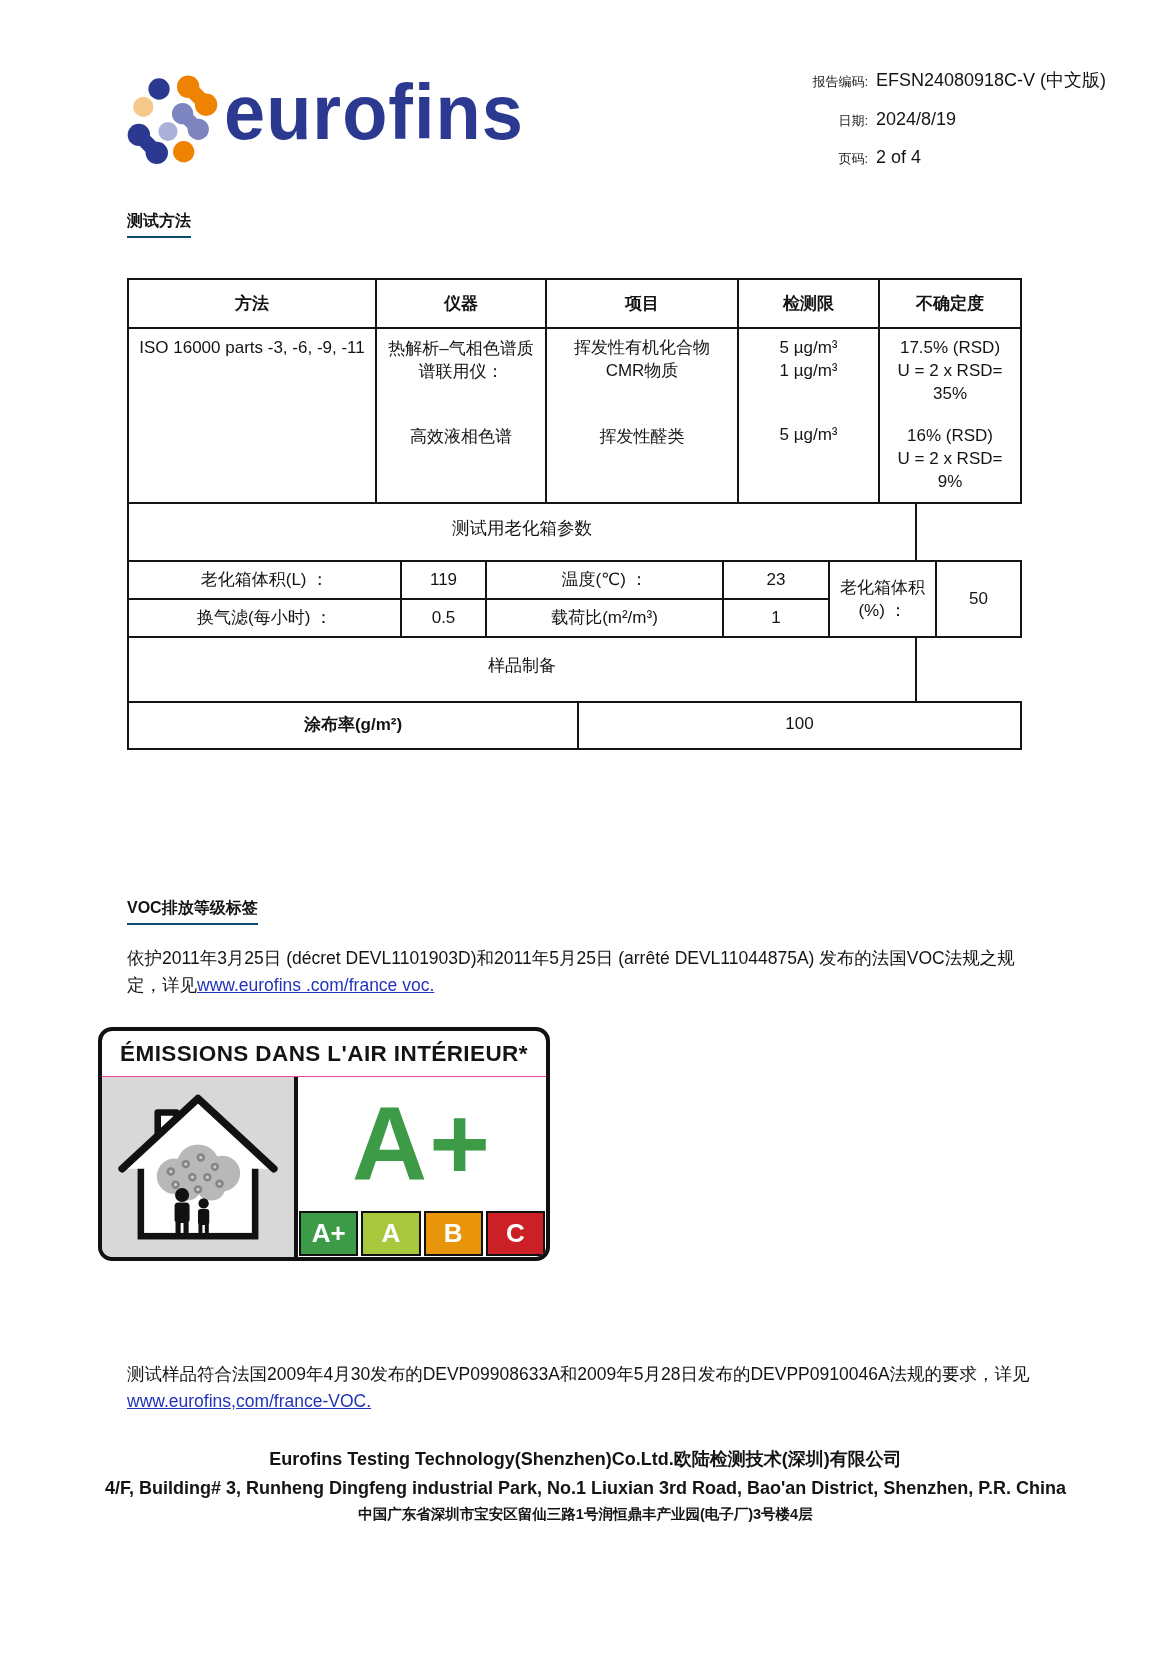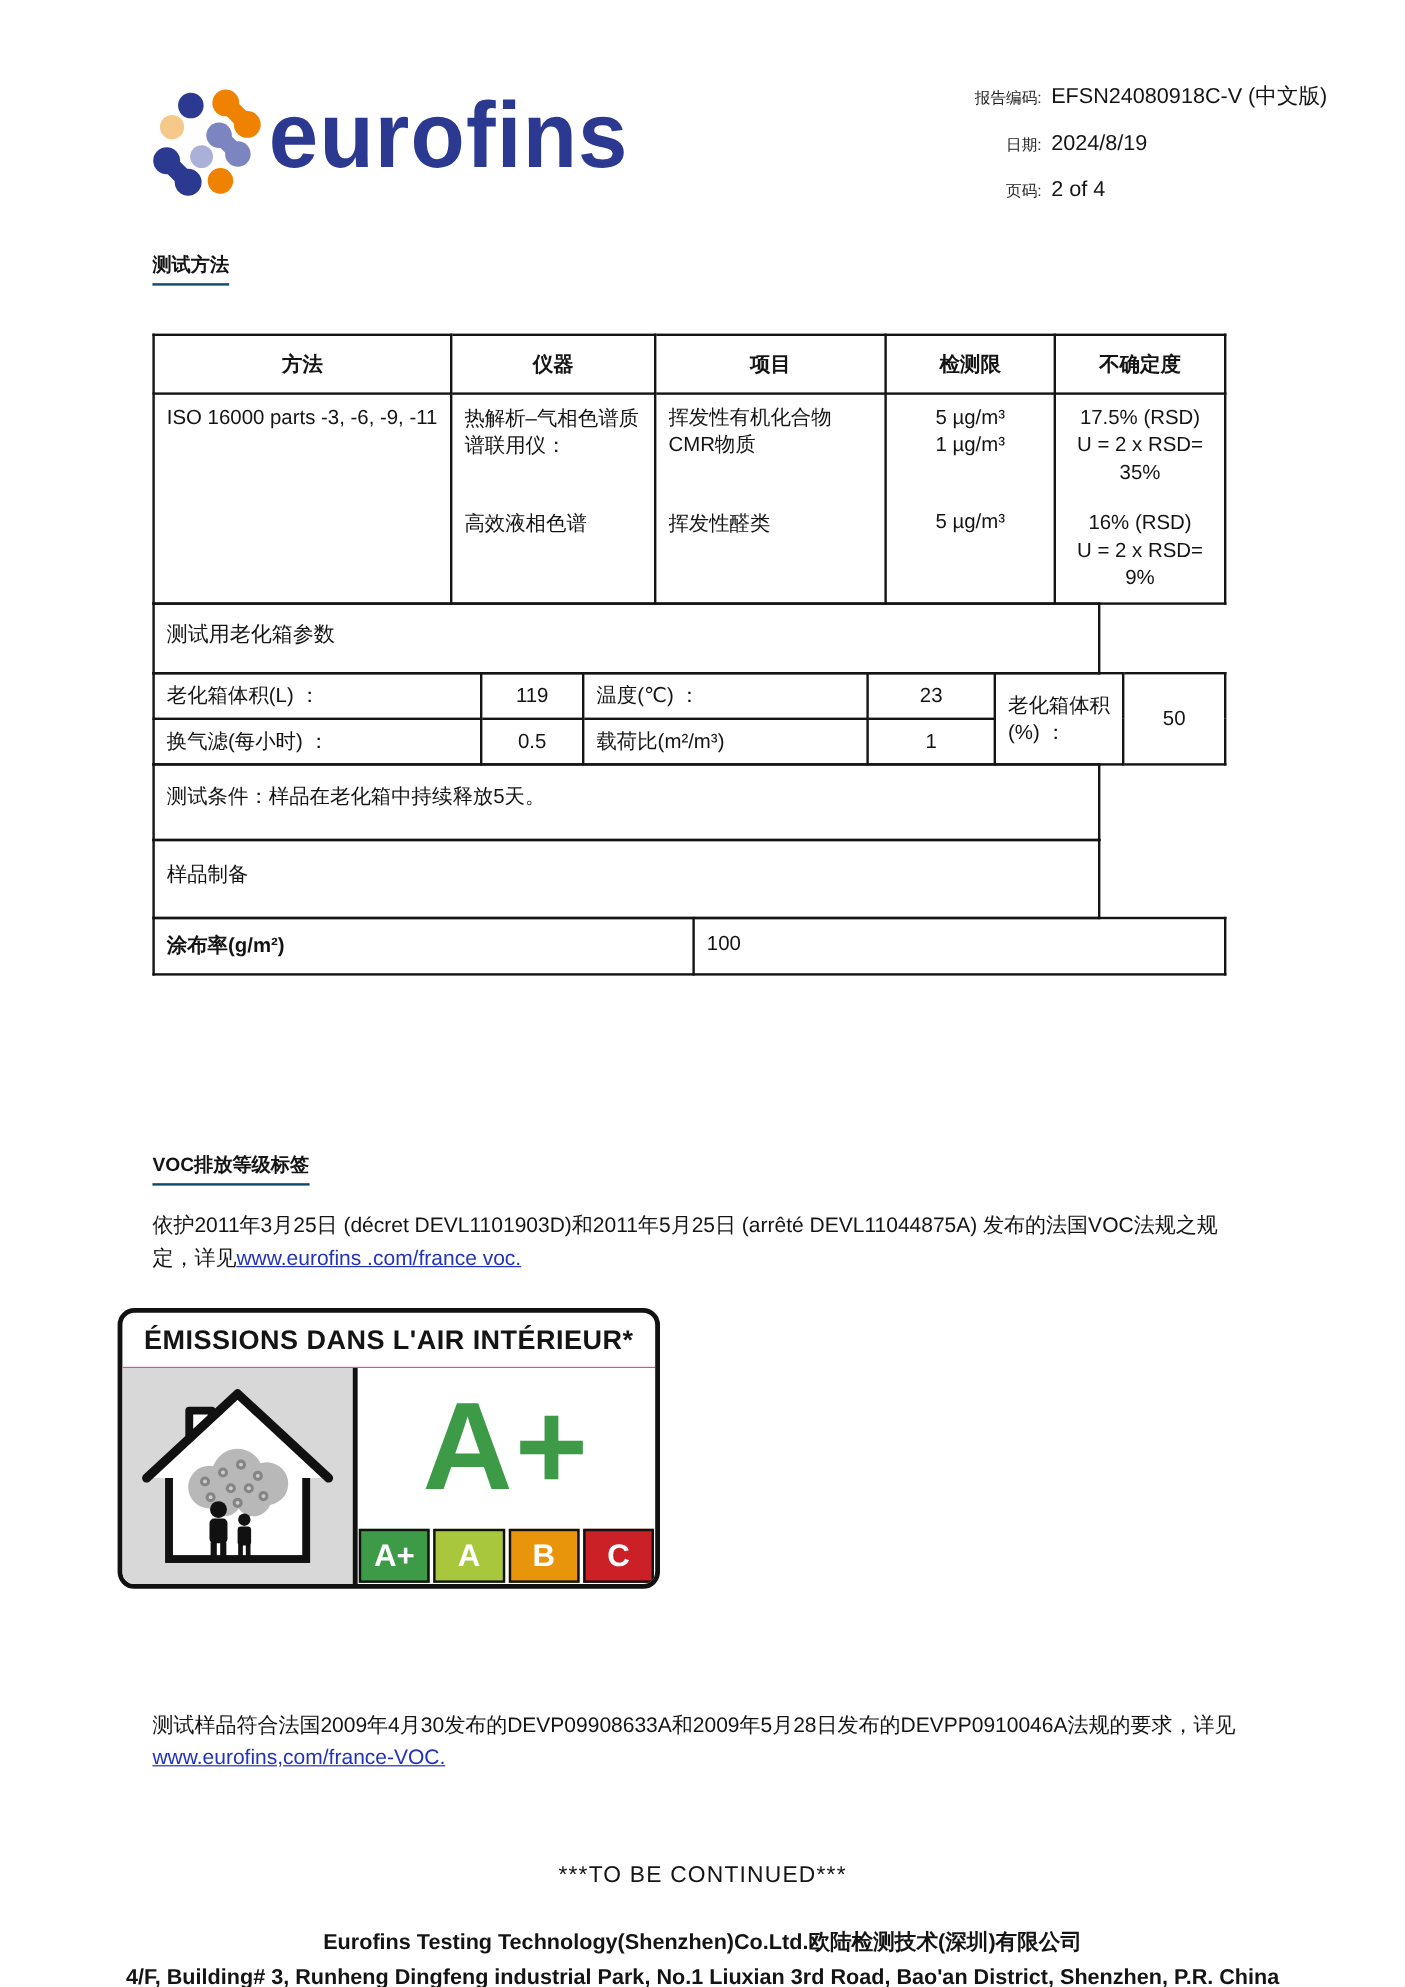--- a/index.html
+++ b/index.html
@@ -27,21 +27,21 @@
   .sec-title {
     margin-left:127px; font-size:16px; font-weight:bold;
     display:table; border-bottom:2px solid #0c4a6e; padding-bottom:4px;
   }
   .h-method { margin-top:26px; }
   .h-voc { margin-top:148px; }
 
   
   .tbl-wrap { margin-left:127px; width:893px; margin-top:40px; }
   table { border-collapse:collapse; table-layout:fixed; width:790px; }
-  td, th { border:2px solid #141414; font-size:17px; font-weight:normal; }
+  td, th { border:2px solid #141414; font-size:17px; font-weight:normal;text-align:center; }
   table + table { margin-top:-2px; }
   th { text-align:center; font-weight:bold; padding:12px 4px; }
   .tall td { vertical-align:top; padding:8px 10px; height:172px; }
   .blk1 { min-height:88px; }
   .c-center { text-align:center; }
   .line { display:block; line-height:1.35; }
   .row-title td { padding:12px 10px 20px; font-size:17.5px; }
   .chamber td { padding:6px 10px; height:38px; vertical-align:middle; }
   .chamber .val { text-align:center; }
   .row-cond td { padding:14px 10px 24px; }
@@ -216,27 +216,20 @@
       </tr>
       <tr>
         <td>换气滤(每小时) ：</td>
         <td class="val">0.5</td>
         <td>载荷比(m²/m³)</td>
         <td class="val">1</td>
       </tr>
     </tbody>
       </table>
 
-    <table class="row-cond">
-      <tbody>
-          <tr>
-            <td>测试条件：样品在老化箱中持续释放5天。</td>
-          </tr>
-    </tbody>
-      </table>
 
     <table class="row-prep">
       <tbody>
           <tr>
             <td>样品制备</td>
           </tr>
     </tbody>
       </table>
 
     <table class="row-coat">
@@ -334,21 +327,20 @@
             </div>
         </div>
       </div>
     </div>
   </div>
 
   <div class="para" style="margin-top:100px;">
     <span>测试样品符合法国2009年4月30发布的DEVP09908633A和2009年5月28日发布的DEVPP0910046A法规的要求，详见</span><a class="doclink" href="#">www.eurofins,com/france-VOC.</a>
   </div>
 
-  <div class="continued">***TO BE CONTINUED***</div>
 
   <div class="footer">
     <div class="f1">Eurofins Testing Technology(Shenzhen)Co.Ltd.欧陆检测技术(深圳)有限公司</div>
     <div class="f2">4/F, Building# 3, Runheng Dingfeng industrial Park, No.1 Liuxian 3rd Road, Bao'an District, Shenzhen, P.R. China</div>
     <div class="f3">中国广东省深圳市宝安区留仙三路1号润恒鼎丰产业园(电子厂)3号楼4层</div>
 
   </div>
 
 </div>
 

